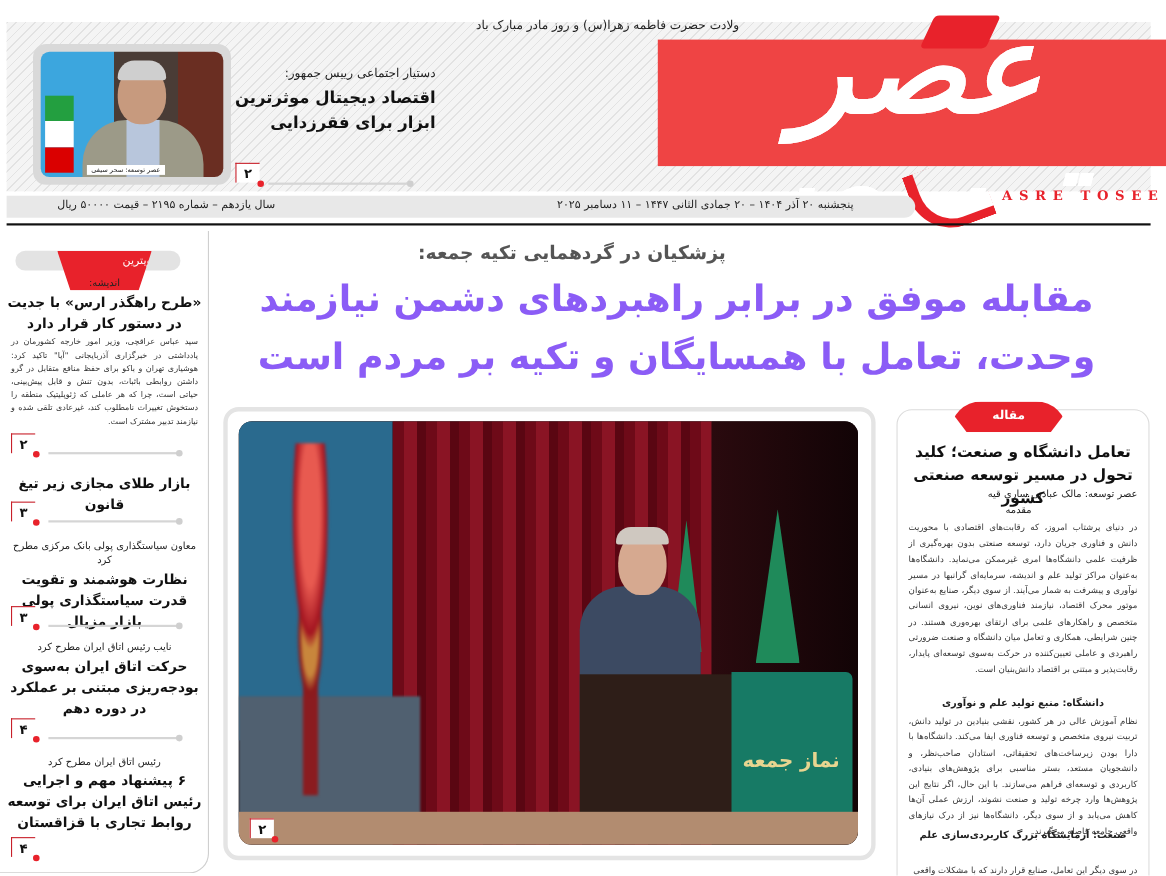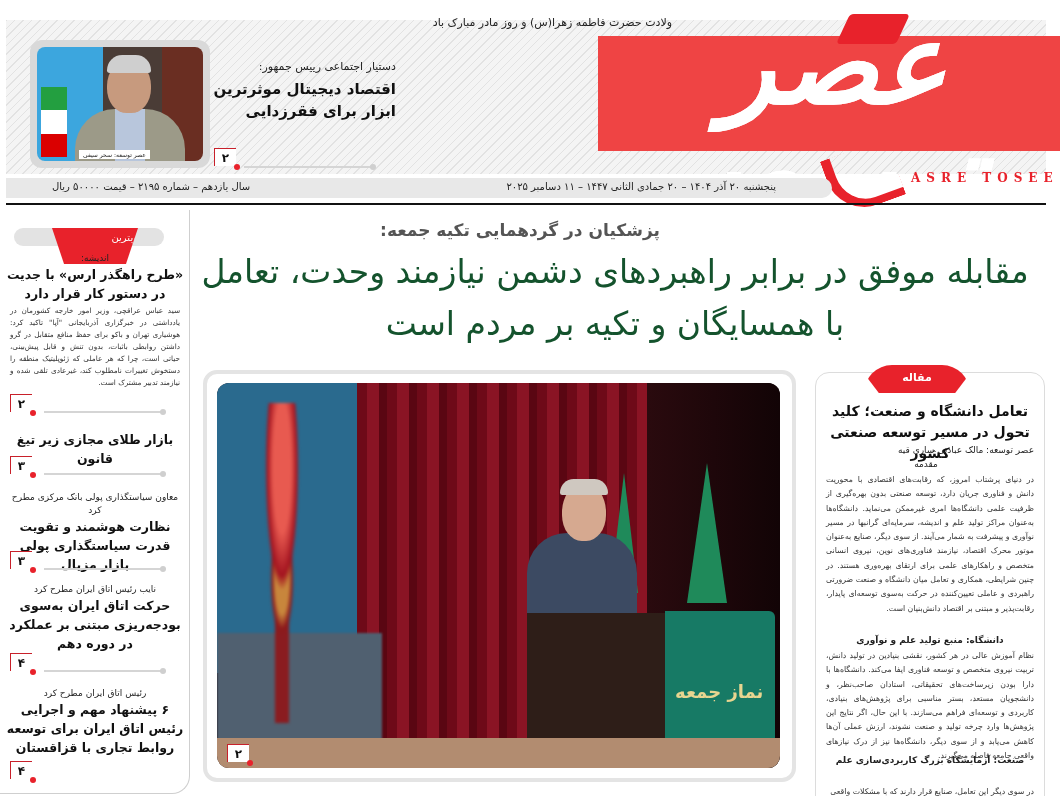--- a/index.html
+++ b/index.html
@@ -58,21 +58,21 @@
   #sidebar-tab-label { position: absolute; left: 38px; top: 0; width: 86px; height: 36px; background: #e8222b; color: #fff; font-size: 10px; text-align: right; line-height: 20px; clip-path: polygon(0 0, 100% 0, 86% 100%, 14% 100%); }
 
   .sb-item { position: absolute; left: 6px; width: 178px; text-align: center; }
   .sb-kicker { font-size: 9px; color: #222; line-height: 13px; }
   .sb-title { font-size: 12.5px; font-weight: bold; line-height: 19px; color: #111; }
   .sb-body { font-size: 7.3px; line-height: 12px; color: #333; text-align: justify; text-align-last: right; padding: 2px 4px 0 4px; }
   .sb-ref { position: absolute; left: 10px; }
 
   
   #main-kicker { position: absolute; left: 210px; top: 220px; width: 620px; text-align: center; font-size: 17px; font-weight: bold; color: #555; }
-  #main-headline { position: absolute; left: 200px; top: 246px; width: 830px; text-align: center; font-size: 33px; font-weight: normal; line-height: 52px; color: #14532d; letter-spacing: -0.5px; }
+  #main-headline { position: absolute; left: 200px; top: 246px; width: 830px; text-align: center; font-size: 33px; font-weight: bold; line-height: 52px; color: #8b5cf6; letter-spacing: -0.5px; }
 
   
   #main-photo-frame { position: absolute; left: 203px; top: 370px; width: 593px; height: 412px; border: 4px solid #e4e4e4; border-radius: 14px; background: #fff; }
   #main-photo { position: absolute; left: 10px; top: 9px; width: 563px; height: 385px; border-radius: 12px; overflow: hidden; background: #1a0a0c; }
   .ph-blue { position: absolute; left: 0; top: 0; width: 140px; height: 290px; background: #2a6a8e; }
   .ph-curtain { position: absolute; left: 140px; top: 0; width: 290px; height: 385px;
     background: repeating-linear-gradient(90deg, #6e0a18 0 10px, #8a1424 10px 22px, #5a0612 22px 30px); }
   .ph-dark { position: absolute; left: 430px; top: 0; width: 133px; height: 385px; background: linear-gradient(90deg, #2a0a0e, #120406); }
   .ph-flag1 { position: absolute; left: 393px; top: 90px; width: 28px; height: 120px; background: #1f8a5a; clip-path: polygon(50% 0, 100% 100%, 0 100%); }
   .ph-flag2 { position: absolute; left: 470px; top: 80px; width: 40px; height: 140px; background: #1f8a5a; clip-path: polygon(50% 0, 100% 100%, 0 100%); }

